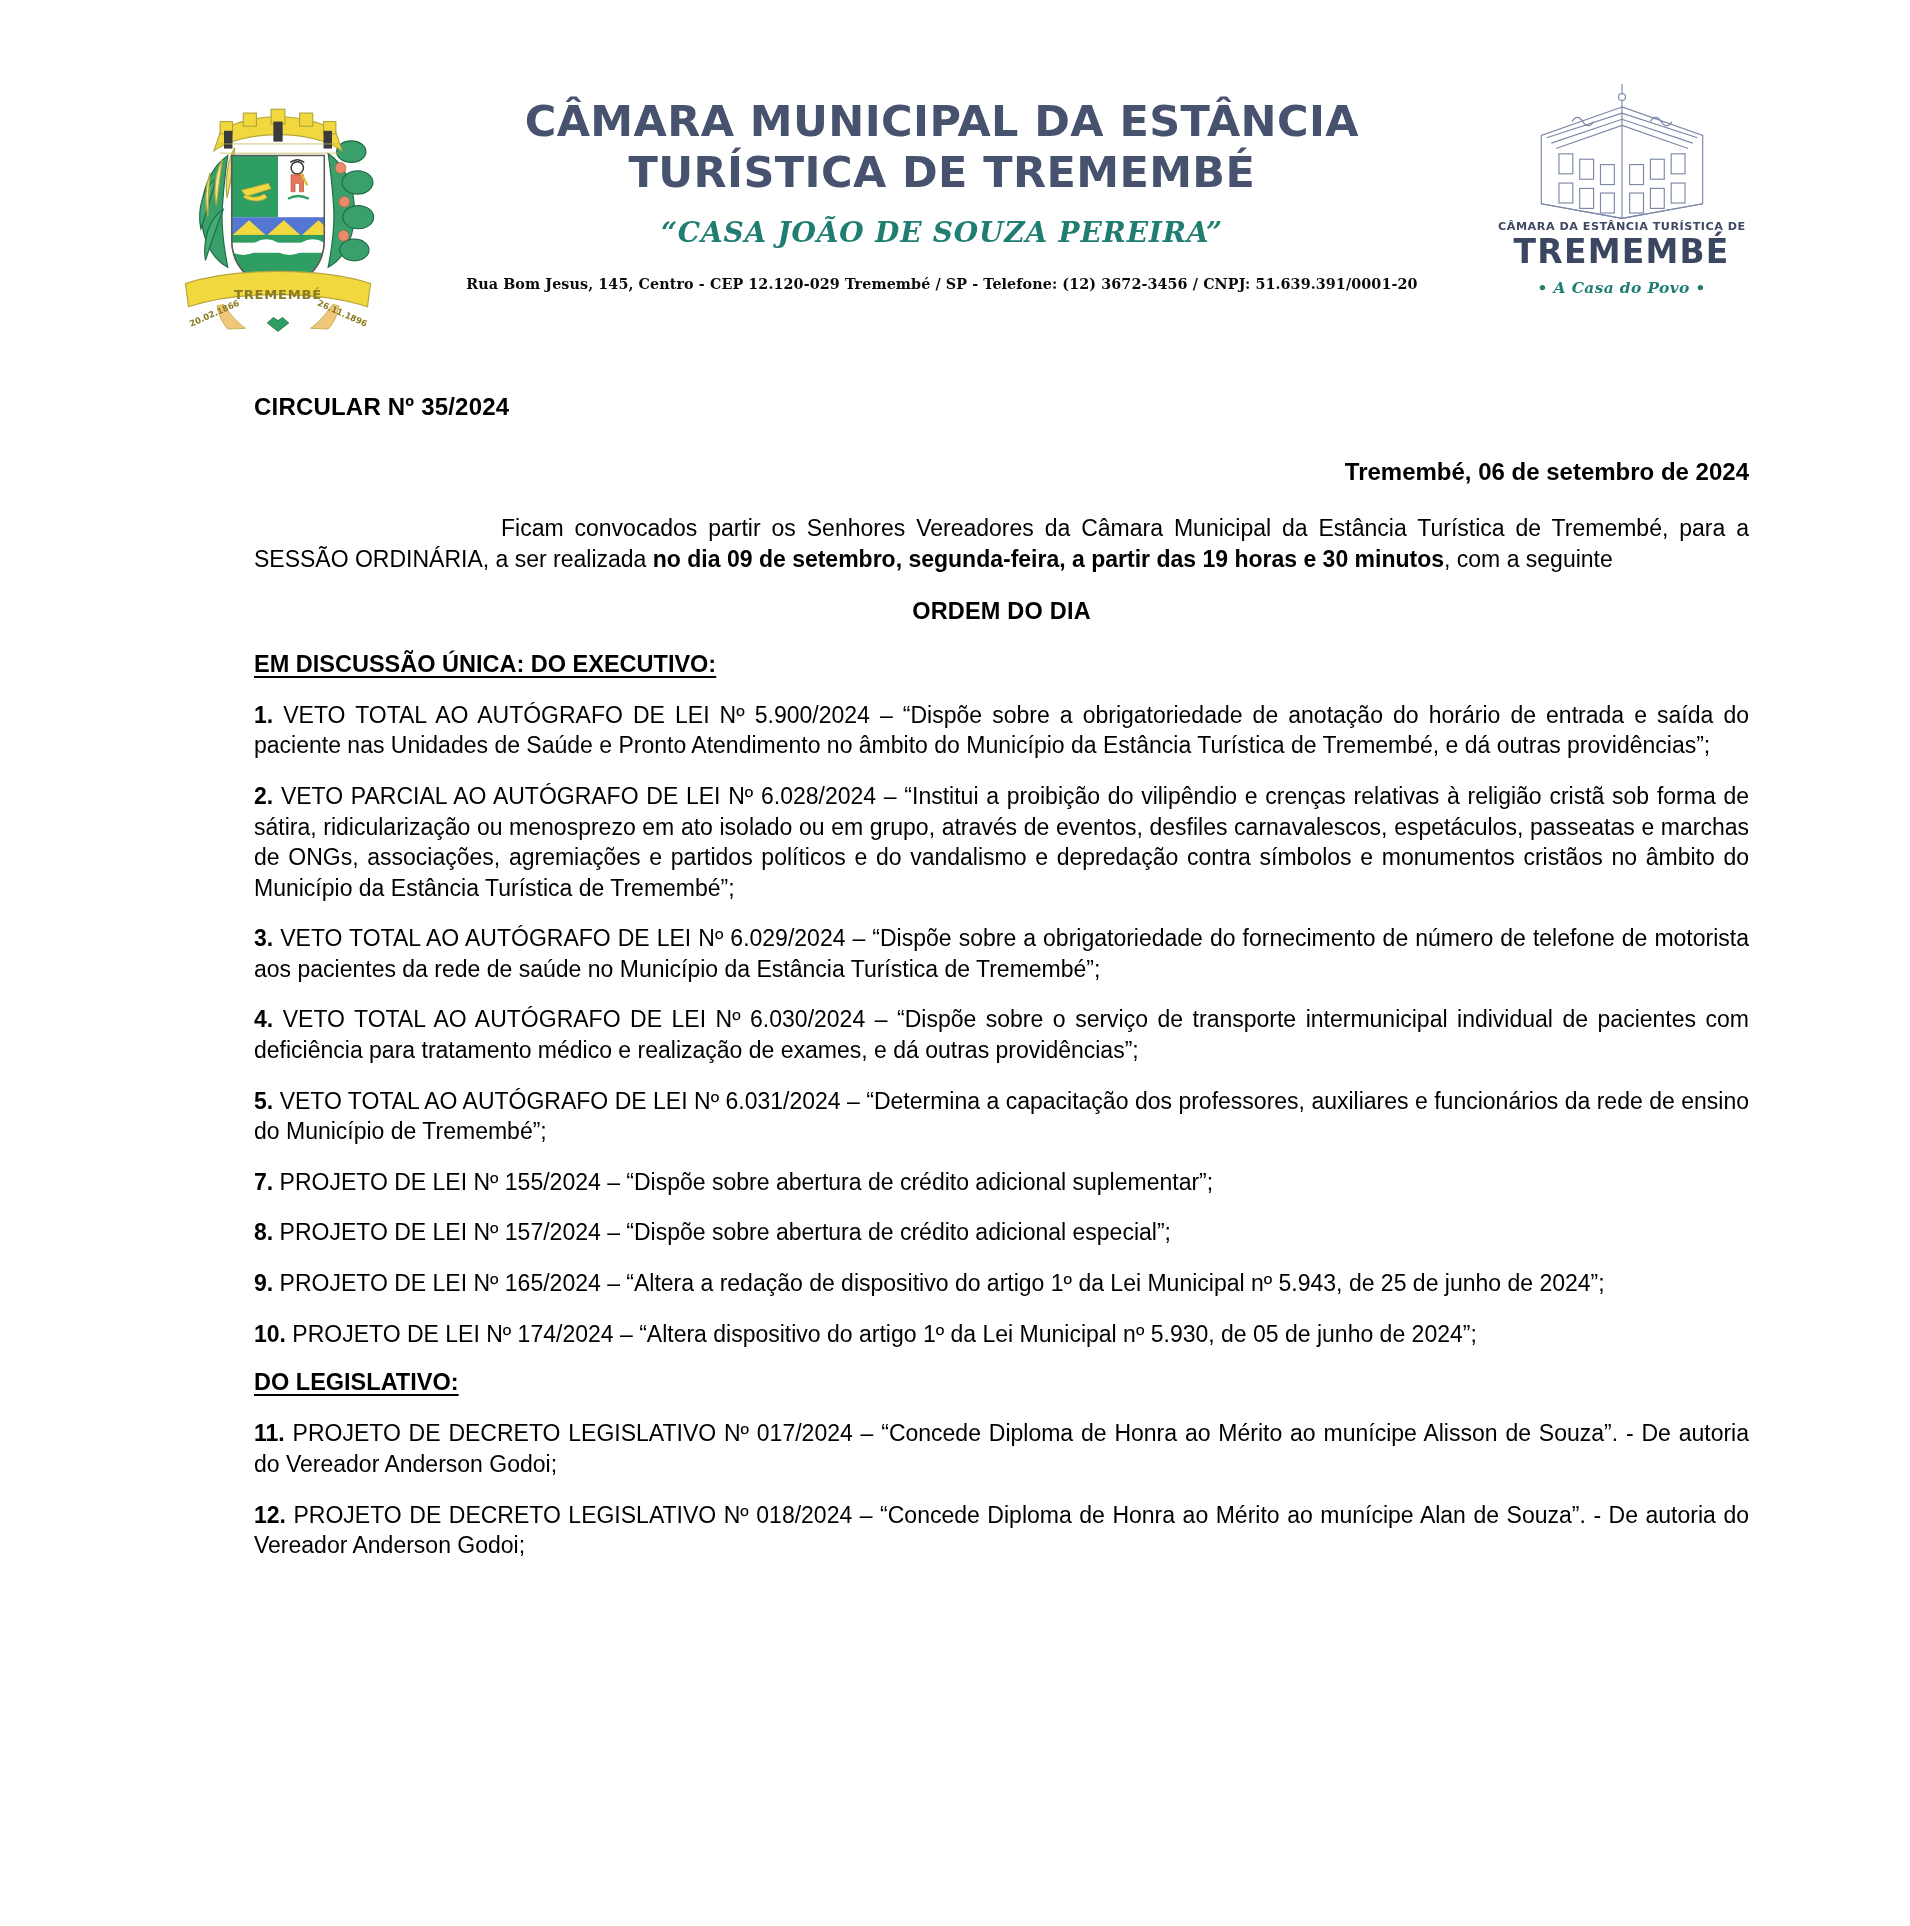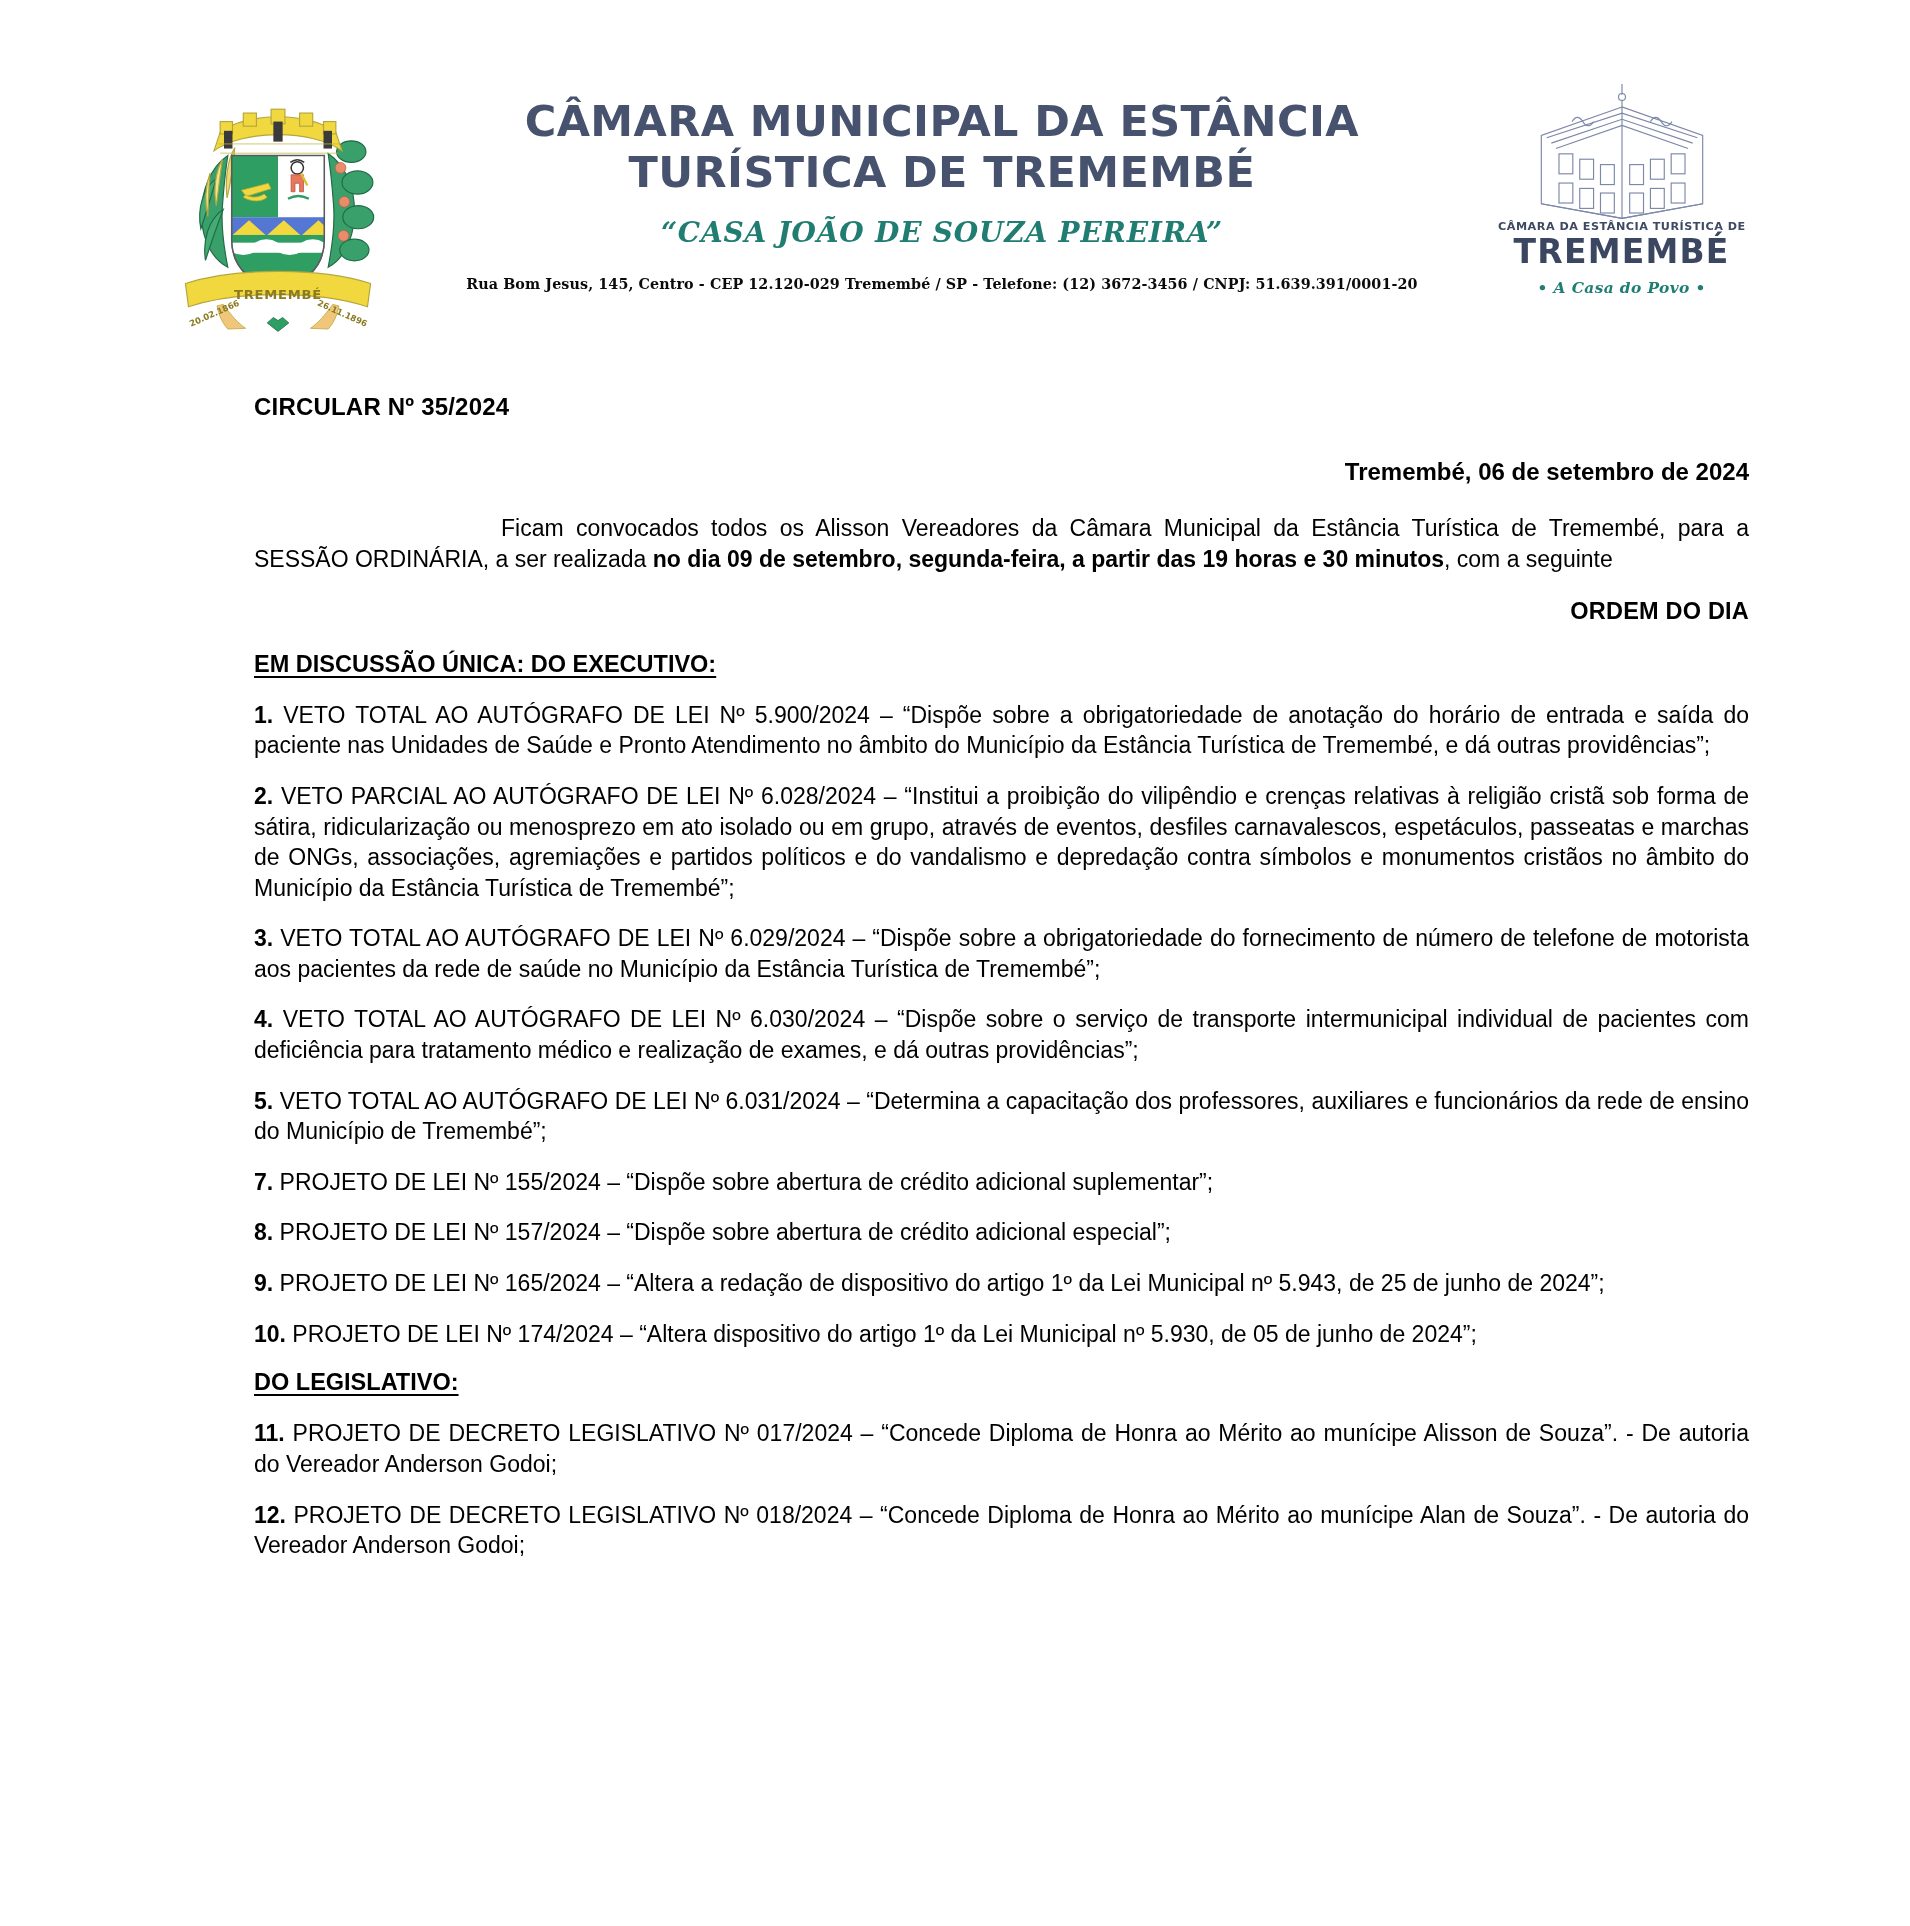--- a/index.html
+++ b/index.html
@@ -148,21 +148,21 @@
   }
   .intro {
     font-size: 23px;
     line-height: 1.33;
     text-align: justify;
     text-indent: 247px;
     margin: 0 0 24px 0;
   }
   .intro b { font-weight: 700; }
   .ordem {
-    text-align: right;
+    text-align: center;
     font-weight: 700;
     font-size: 23.5px;
     letter-spacing: 0.2px;
     margin: 0 0 25.4px 0;
   }
   .section-head {
     font-weight: 700;
     font-size: 23.5px;
     text-decoration: underline;
     text-underline-offset: 3.9px;
@@ -309,21 +309,21 @@
 
     </div>
   </div>
 
   <div class="doc">
 
     <div class="circular-no">CIRCULAR Nº 35/2024</div>
 
     <div class="date-line">Tremembé, 06 de setembro de 2024</div>
 
-    <p class="intro"><span>Ficam convocados todos os Alisson Vereadores da Câmara Municipal da Estância Turística de Tremembé, para a SESSÃO ORDINÁRIA, a ser realizada </span><b>no dia 09 de setembro, segunda-feira, a partir das 19 horas e 30 minutos</b><span>, com a seguinte</span></p>
+    <p class="intro"><span>Ficam convocados partir os Senhores Vereadores da Câmara Municipal da Estância Turística de Tremembé, para a SESSÃO ORDINÁRIA, a ser realizada </span><b>no dia 09 de setembro, segunda-feira, a partir das 19 horas e 30 minutos</b><span>, com a seguinte</span></p>
 
     <div class="ordem">ORDEM DO DIA</div>
 
     <div class="section-head">EM DISCUSSÃO ÚNICA: DO EXECUTIVO:</div>
 
     <p class="item"><span class="num">1.</span><span> VETO TOTAL AO AUTÓGRAFO DE LEI Nº 5.900/2024 – “Dispõe sobre a obrigatoriedade de anotação do horário de entrada e saída do paciente nas Unidades de Saúde e Pronto Atendimento no âmbito do Município da Estância Turística de Tremembé, e dá outras providências”;</span></p>
     <p class="item"><span class="num">2.</span><span> VETO PARCIAL AO AUTÓGRAFO DE LEI Nº 6.028/2024 – “Institui a proibição do vilipêndio e crenças relativas à religião cristã sob forma de sátira, ridicularização ou menosprezo em ato isolado ou em grupo, através de eventos, desfiles carnavalescos, espetáculos, passeatas e marchas de ONGs, associações, agremiações e partidos políticos e do vandalismo e depredação contra símbolos e monumentos cristãos no âmbito do Município da Estância Turística de Tremembé”;</span></p>
     <p class="item"><span class="num">3.</span><span> VETO TOTAL AO AUTÓGRAFO DE LEI Nº 6.029/2024 – “Dispõe sobre a obrigatoriedade do fornecimento de número de telefone de motorista aos pacientes da rede de saúde no Município da Estância Turística de Tremembé”;</span></p>
     <p class="item"><span class="num">4.</span><span> VETO TOTAL AO AUTÓGRAFO DE LEI Nº 6.030/2024 – “Dispõe sobre o serviço de transporte intermunicipal individual de pacientes com deficiência para tratamento médico e realização de exames, e dá outras providências”;</span></p>
     <p class="item"><span class="num">5.</span><span> VETO TOTAL AO AUTÓGRAFO DE LEI Nº 6.031/2024 – “Determina a capacitação dos professores, auxiliares e funcionários da rede de ensino do Município de Tremembé”;</span></p>

